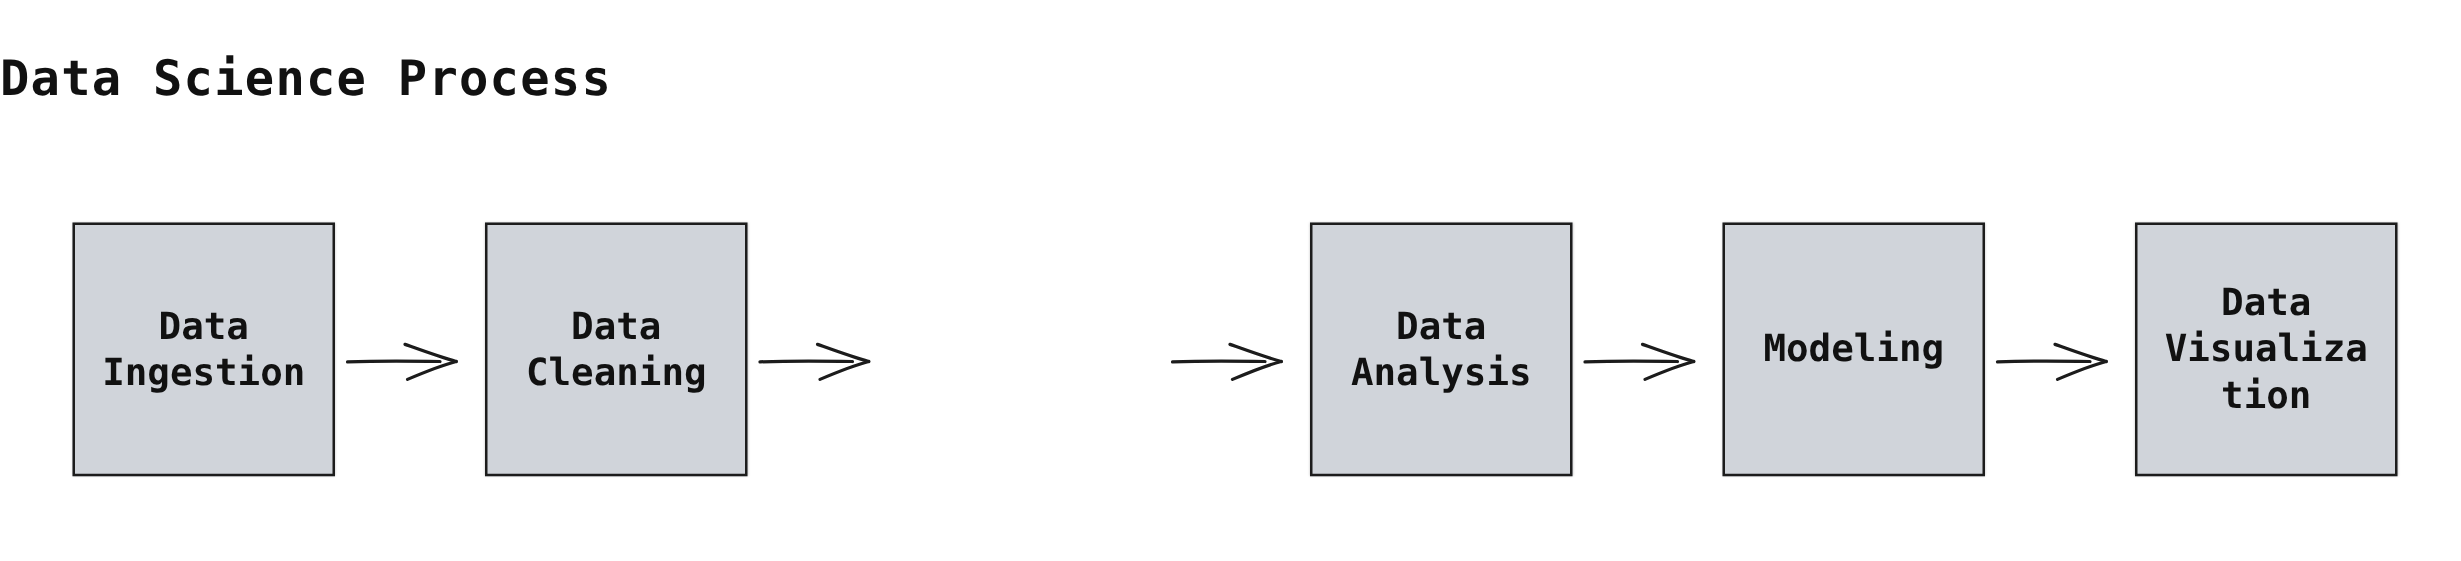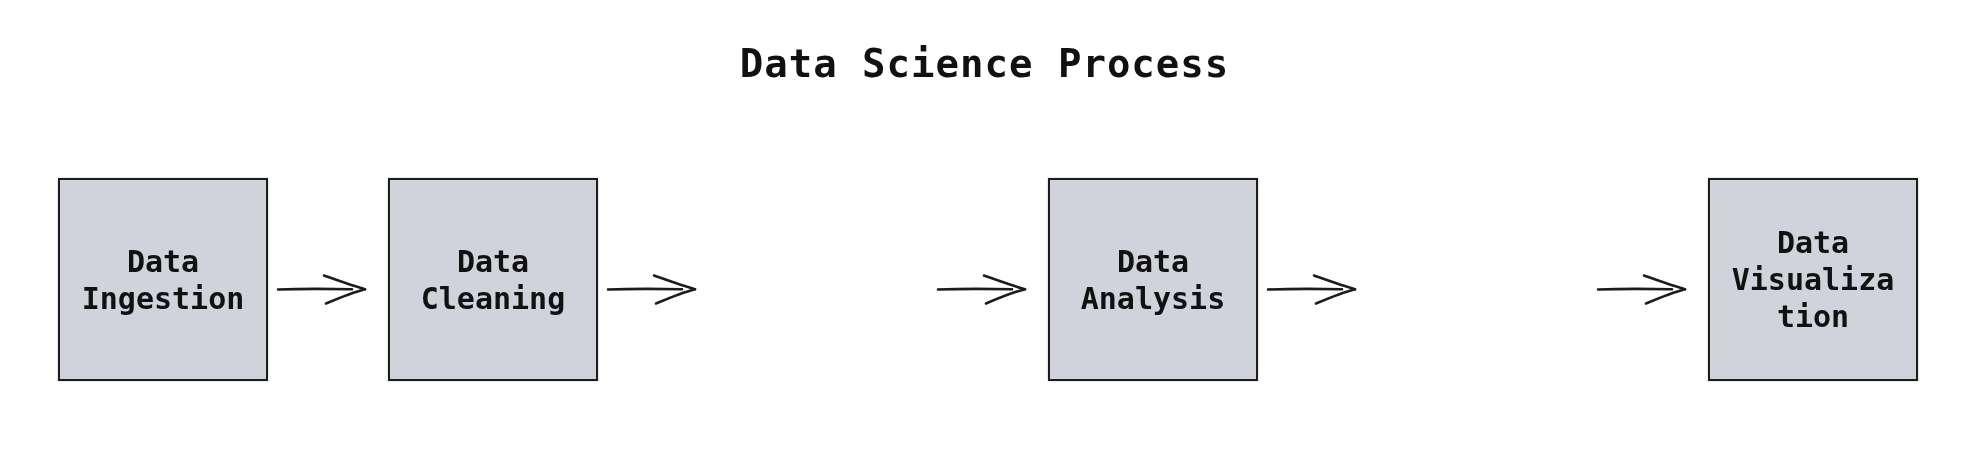--- a/index.html
+++ b/index.html
@@ -18,21 +18,21 @@
     background:var(--background);
     font-family:"DejaVu Sans Mono","Liberation Mono",monospace;
     overflow:hidden;
   }
   .title{
     position:absolute;
     left:0; top:38px;
     width:100%;
     height:52px;
     line-height:52px;
-    text-align:center;
+    text-align:left;
     font-size:39px;
     font-weight:bold;
     letter-spacing:1px;
     color:var(--text);
   }
   .node{
     position:absolute;
     top:178px;
     width:210px;
     height:203px;
@@ -116,20 +116,21 @@
 Analysis</div>
 
   <div class="arrow arrow-3">
     <svg viewBox="0 0 120 44">
       <path d="M10 22.5 C 34 21.6, 60 21.8, 84 22.2"></path>
       <path d="M56 8.5 C 70 13.5, 85 19, 97 22.2"></path>
       <path d="M58 36.5 C 71 31, 86 25, 97 22.2"></path>
     </svg>
   </div>
 
+  <div class="node node-4">Modeling</div>
 
   <div class="arrow arrow-4">
     <svg viewBox="0 0 120 44">
       <path d="M10 22.5 C 34 21.6, 60 21.8, 84 22.2"></path>
       <path d="M56 8.5 C 70 13.5, 85 19, 97 22.2"></path>
       <path d="M58 36.5 C 71 31, 86 25, 97 22.2"></path>
     </svg>
   </div>
 
   <div class="node node-5">Data

